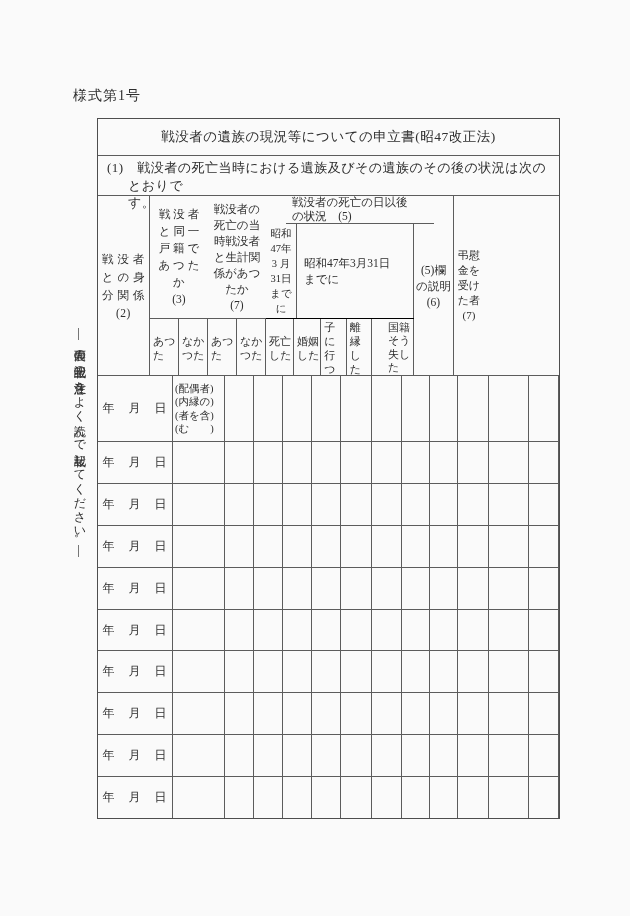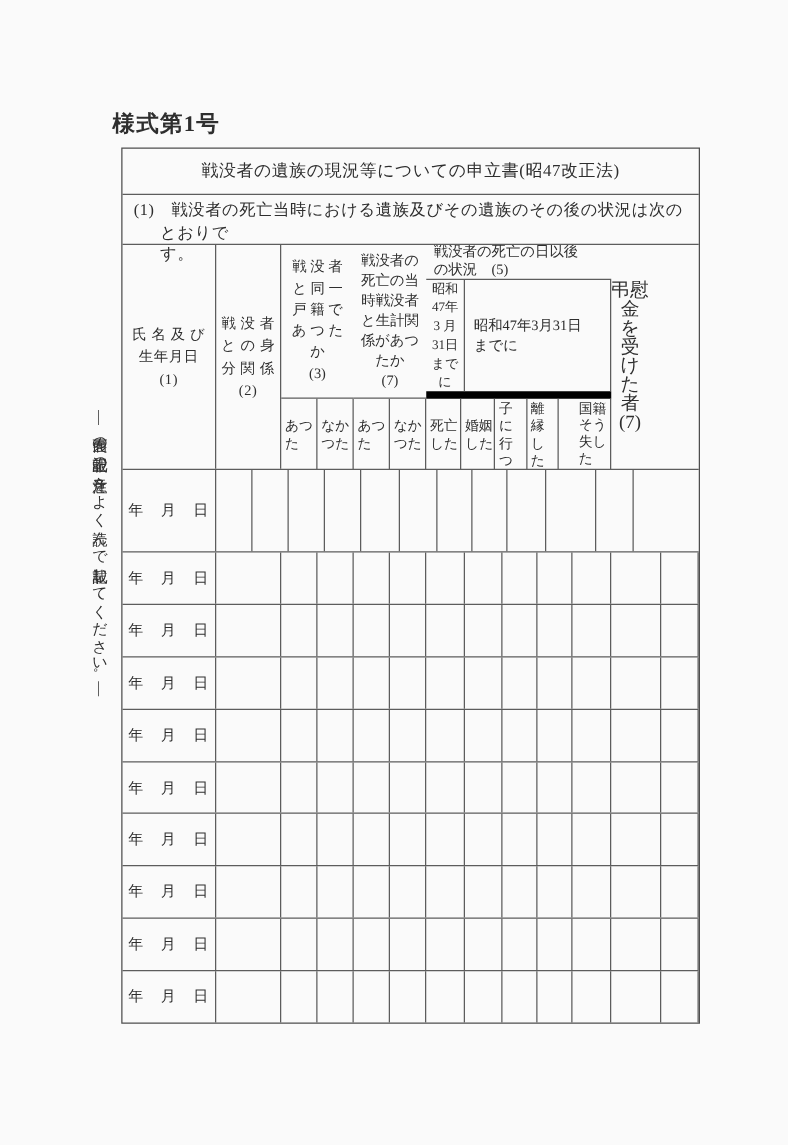--- a/index.html
+++ b/index.html
@@ -4,22 +4,22 @@
 <style>
   * { margin:0; padding:0; box-sizing:border-box; }
   html,body { width:630px; height:916px; }
   body {
     position:relative;
     background:#fafafa;
     font-family:"Liberation Serif","DejaVu Serif",serif;
     color:#2e2e2e;
   }
   .form-no {
-    position:absolute; left:90px; top:87px;
-    font-size:18px; letter-spacing:1px;font-weight:bold;
+    position:absolute; left:73px; top:87px;
+    font-size:14px; letter-spacing:1px;
   }
   .side-note {
     position:absolute; left:71px; top:328px; height:330px;
     writing-mode:vertical-rl; text-orientation:mixed;
     font-size:12px; letter-spacing:0.6px; white-space:nowrap;
   }
   .tbl {
     position:absolute; left:97px; top:118px;
     width:463px; height:701px;
     border:1px solid #4e4e4e;
@@ -54,32 +54,32 @@
   .w5a{width:31px} .w5b{width:30px} .w5c{width:28px} .w5d{width:28px} .w5e{width:31px}
   .w6{width:40px} .w7{width:30px}
   .wg34{width:58px} .wg5{width:148px}
   
   .h1,.h2 { font-size:11.5px; line-height:18px; letter-spacing:0.5px; }
   .h3 { font-size:11.5px; line-height:17px; }
   .h4 { font-size:11.5px; line-height:16px; }
   .g5top {
     height:28px; flex:0 0 28px; border-bottom:1px solid #5c5c5c;
     font-size:11.5px; line-height:13.5px;
-    justify-content:flex-start; text-align:left; padding-left:6px;
-  }
-  .g5mid { height:95px; flex:0 0 95px; border-bottom:6px solid #000000; }
+    justify-content:flex-start; text-align:left; padding-left:6px;margin-left:20px;
+  }
+  .g5mid { height:95px; flex:0 0 95px; border-bottom:1px solid #000000; }
   .g5nar { font-size:10.5px; line-height:15px; }
   .g5wide { font-size:11.5px; line-height:16px; justify-content:flex-start; text-align:left; padding-left:7px; }
   .sub {
     font-size:11px; line-height:14px;
     justify-content:flex-start; align-items:center; text-align:left; padding-left:3px;
   }
   .sub4 { line-height:13.5px; padding-left:2px;margin-left:14px; }
   .h6 { font-size:11.5px; line-height:16px; }
-  .h7 { font-size:15px; line-height:15px;text-align:center; }
+  .h7 { font-size:11px; line-height:15px;text-align:center; }
   .grp-top34 { height:123px; flex:0 0 123px; border-bottom:1px solid #5c5c5c; }
   .grp-bot { height:57px; flex:0 0 57px; display:flex; }
   
   .tbody { flex:1 1 auto; display:flex; flex-direction:column; }
   .tr { display:flex; flex:1; border-bottom:1px solid #5c5c5c; }
   .tr.first { flex:0 0 66px; }
   .tr:last-child { border-bottom:none; }
   .d { border-right:1px solid #5c5c5c; }
   .date { font-size:12px; letter-spacing:1px;font-family:Liberation Mono, monospace; }
   .note {
@@ -95,23 +95,20 @@
 <div class="side-note">―裏面の記載上の注意をよく読んで記載してください。―</div>
 
 <div class="tbl">
 
   <div class="row-title">戦没者の遺族の現況等についての申立書(昭47改正法)</div>
 
   <div class="row-intro">(1)　戦没者の死亡当時における遺族及びその遺族のその後の状況は次のとおりで
 す。</div>
 
   <div class="hdr">
-    <div class="c w1 h1">氏 名 及 び
-生年月日
-(1)</div>
     <div class="c w2 h2">戦 没 者
 と の 身
 分 関 係
 (2)</div>
 
     <div class="grp wg34">
       <div class="c grp-top34 h3 noR" style="width:58px">戦 没 者
 と 同 一
 戸 籍 で
 あ つ た
@@ -164,30 +161,37 @@
 つた</div>
         <div class="c w5d sub">離縁
 した</div>
         <div class="c w5e sub sub4">国籍
 そう
 失し
 た</div>
       </div>
     </div>
 
+    <div class="c w6 h6">(5)欄
+の説明
+(6)</div>
     <div class="c w7 h7 noR">弔慰
 金を
 受け
 た者
 (7)</div>
   </div>
 
   <div class="tbody" id="tbody">
   <div class="tr first">
     <div class="c d w1 date">年　月　日</div>
+    <div class="c d w2 note">(配偶者)
+(内縁の)
+(者を含)
+(む　　)</div>
     <div class="c d w3a"></div>
     <div class="c d w3b"></div>
     <div class="c d w4a"></div>
     <div class="c d w4b"></div>
     <div class="c d w5a"></div>
     <div class="c d w5b"></div>
     <div class="c d w5c"></div>
     <div class="c d w5d"></div>
     <div class="c d w5e"></div>
     <div class="c d w6"></div>

